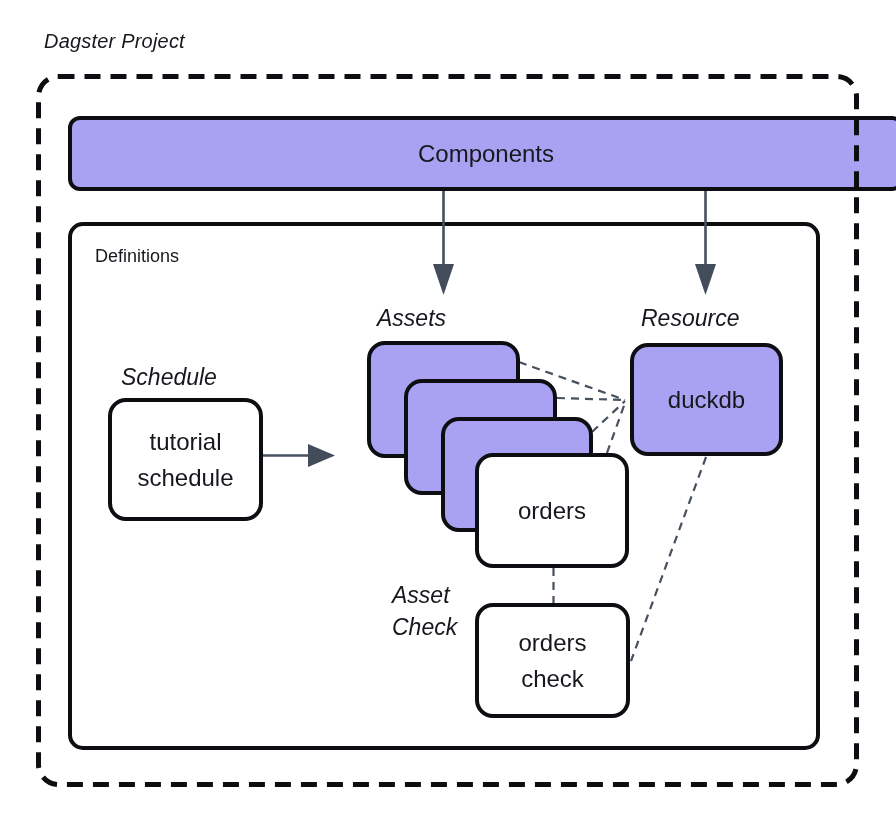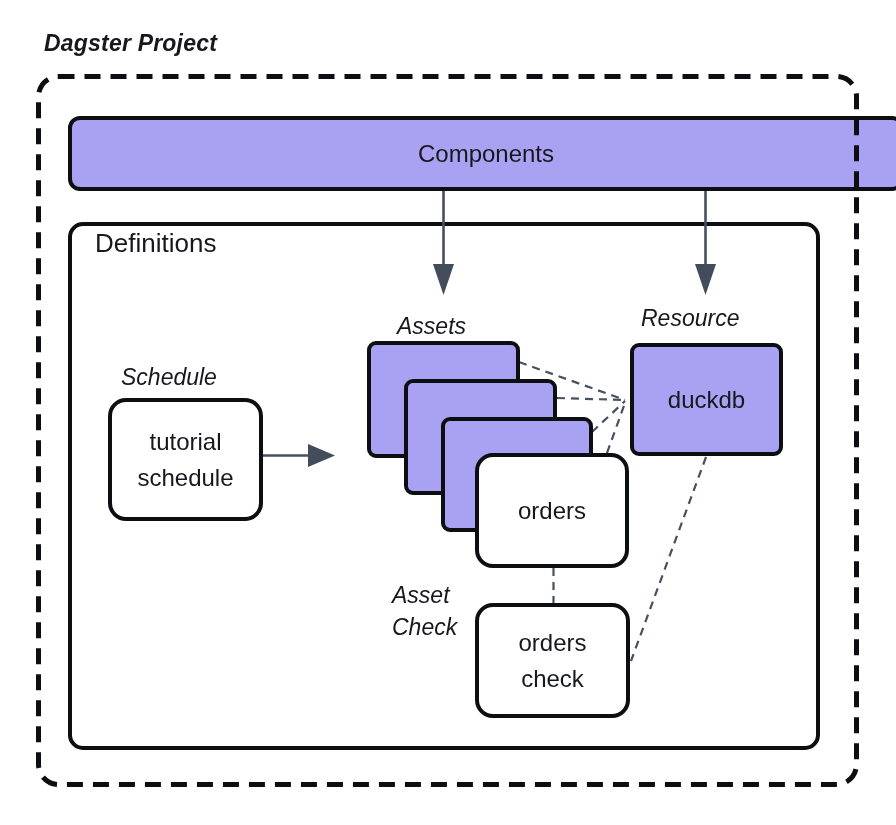--- a/index.html
+++ b/index.html
@@ -15,23 +15,23 @@
   .canvas {
     position: relative;
     width: 896px;
     height: 825px;
     background: #ffffff;
     overflow: hidden;
   }
   .diagram-title {
     position: absolute;
     left: 44px; top: 30px;
-    font-size: 23px;
+    font-size: 20px;
     font-style: italic;
-    font-weight: 700;
+    font-weight: 400;
     letter-spacing: 0.2px;
   }
   .svg-layer {
     position: absolute;
     left: 0; top: 0;
     width: 896px; height: 825px;
     z-index: 2;
     pointer-events: none;
   }
   .components-bar {
@@ -49,48 +49,48 @@
     position: absolute;
     left: 68px; top: 222px;
     width: 752px; height: 528px;
     background: #ffffff;
     border: 4px solid var(--box-border);
     border-radius: 15px;
     z-index: 1;
   }
   .definitions-label {
     position: absolute;
-    left: 95px; top: 228px;
-    font-size: 26px;
+    left: 95px; top: 246px;
+    font-size: 18px;
     z-index: 3;
   }
   .group-label {
     position: absolute;
     font-size: 23px;
     font-style: italic;
     z-index: 3;
     line-height: 32px;
   }
   .label-schedule { left: 121px; top: 361px; }
-  .label-assets   { left: 377px; top: 310px; margin-left: 20px; }
+  .label-assets   { left: 377px; top: 302px; }
   .label-resource { left: 641px; top: 302px; }
   .label-asset-check { left: 392px; top: 579px; }
   .node {
     position: absolute;
     border: 4px solid var(--box-border);
     border-radius: 18px;
     display: flex; flex-direction: column;
     align-items: center; justify-content: center;
     text-align: center;
     font-size: 24px;
     line-height: 36px;
     z-index: 3;
     background: #ffffff;
   }
-  .node.purple { background: var(--purple); border-radius: 9px; }
+  .node.purple { background: var(--purple); }
   .stack-1 { left: 367px; top: 341px; width: 153px; height: 117px; }
   .stack-2 { left: 404px; top: 379px; width: 153px; height: 116px; }
   .stack-3 { left: 441px; top: 417px; width: 152px; height: 115px; }
   .node-orders-aggregation { left: 475px; top: 453px; width: 154px; height: 115px; }
   .node-duckdb { left: 630px; top: 343px; width: 153px; height: 113px; }
   .node-orders-check { left: 475px; top: 603px; width: 155px; height: 115px; }
   .node-tutorial-schedule { left: 108px; top: 398px; width: 155px; height: 123px; }
 </style>
 </head>
 <body>

